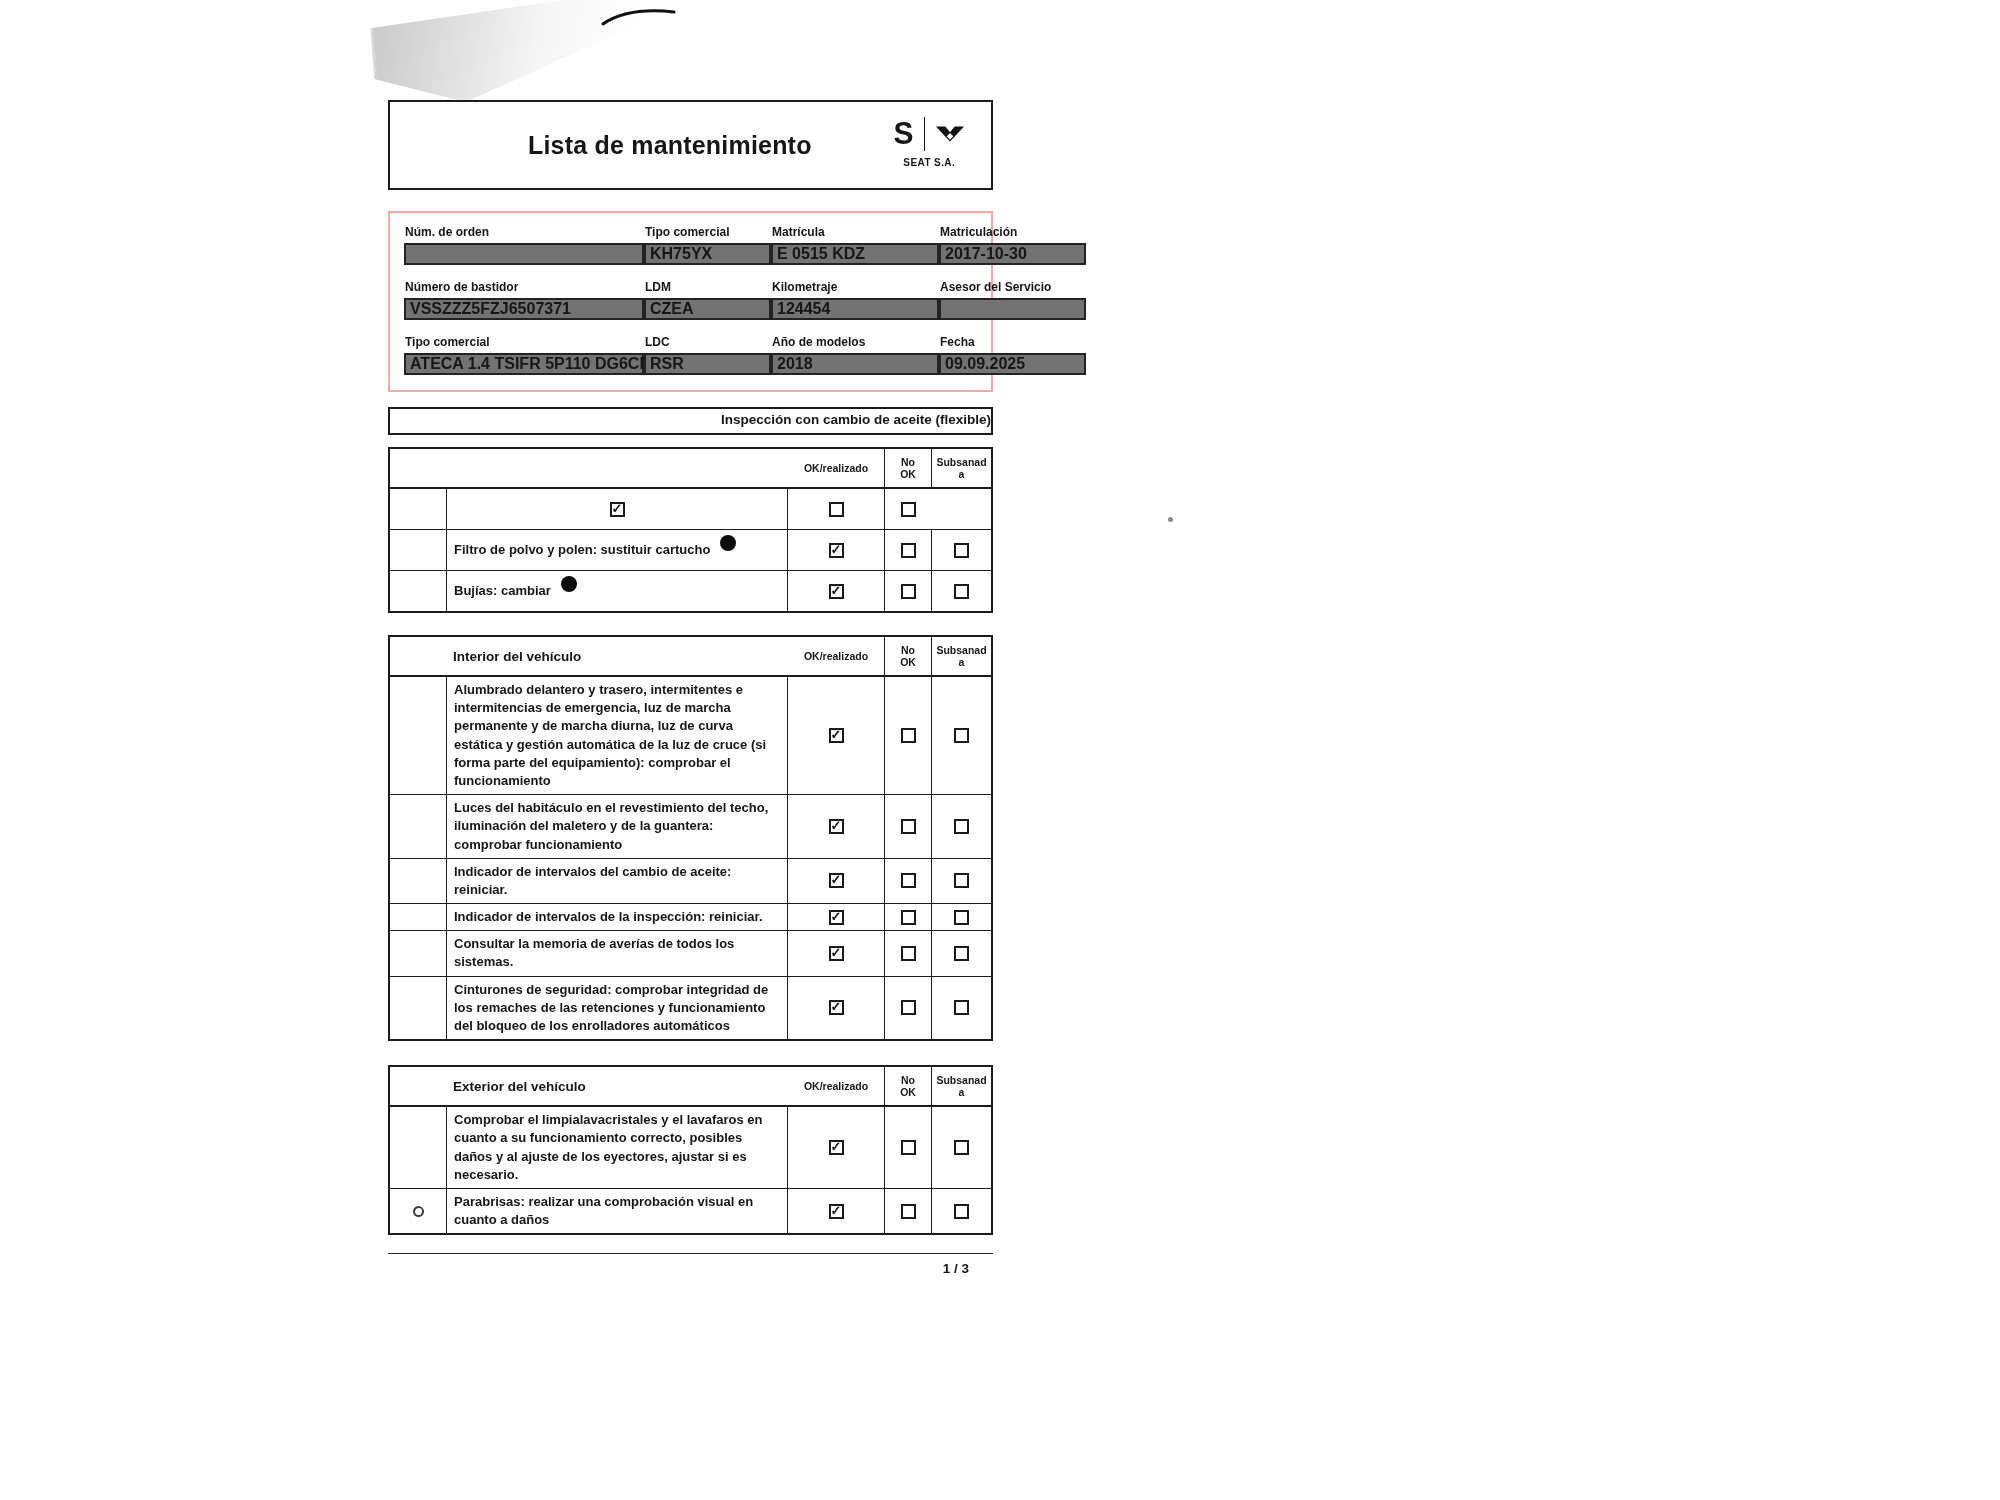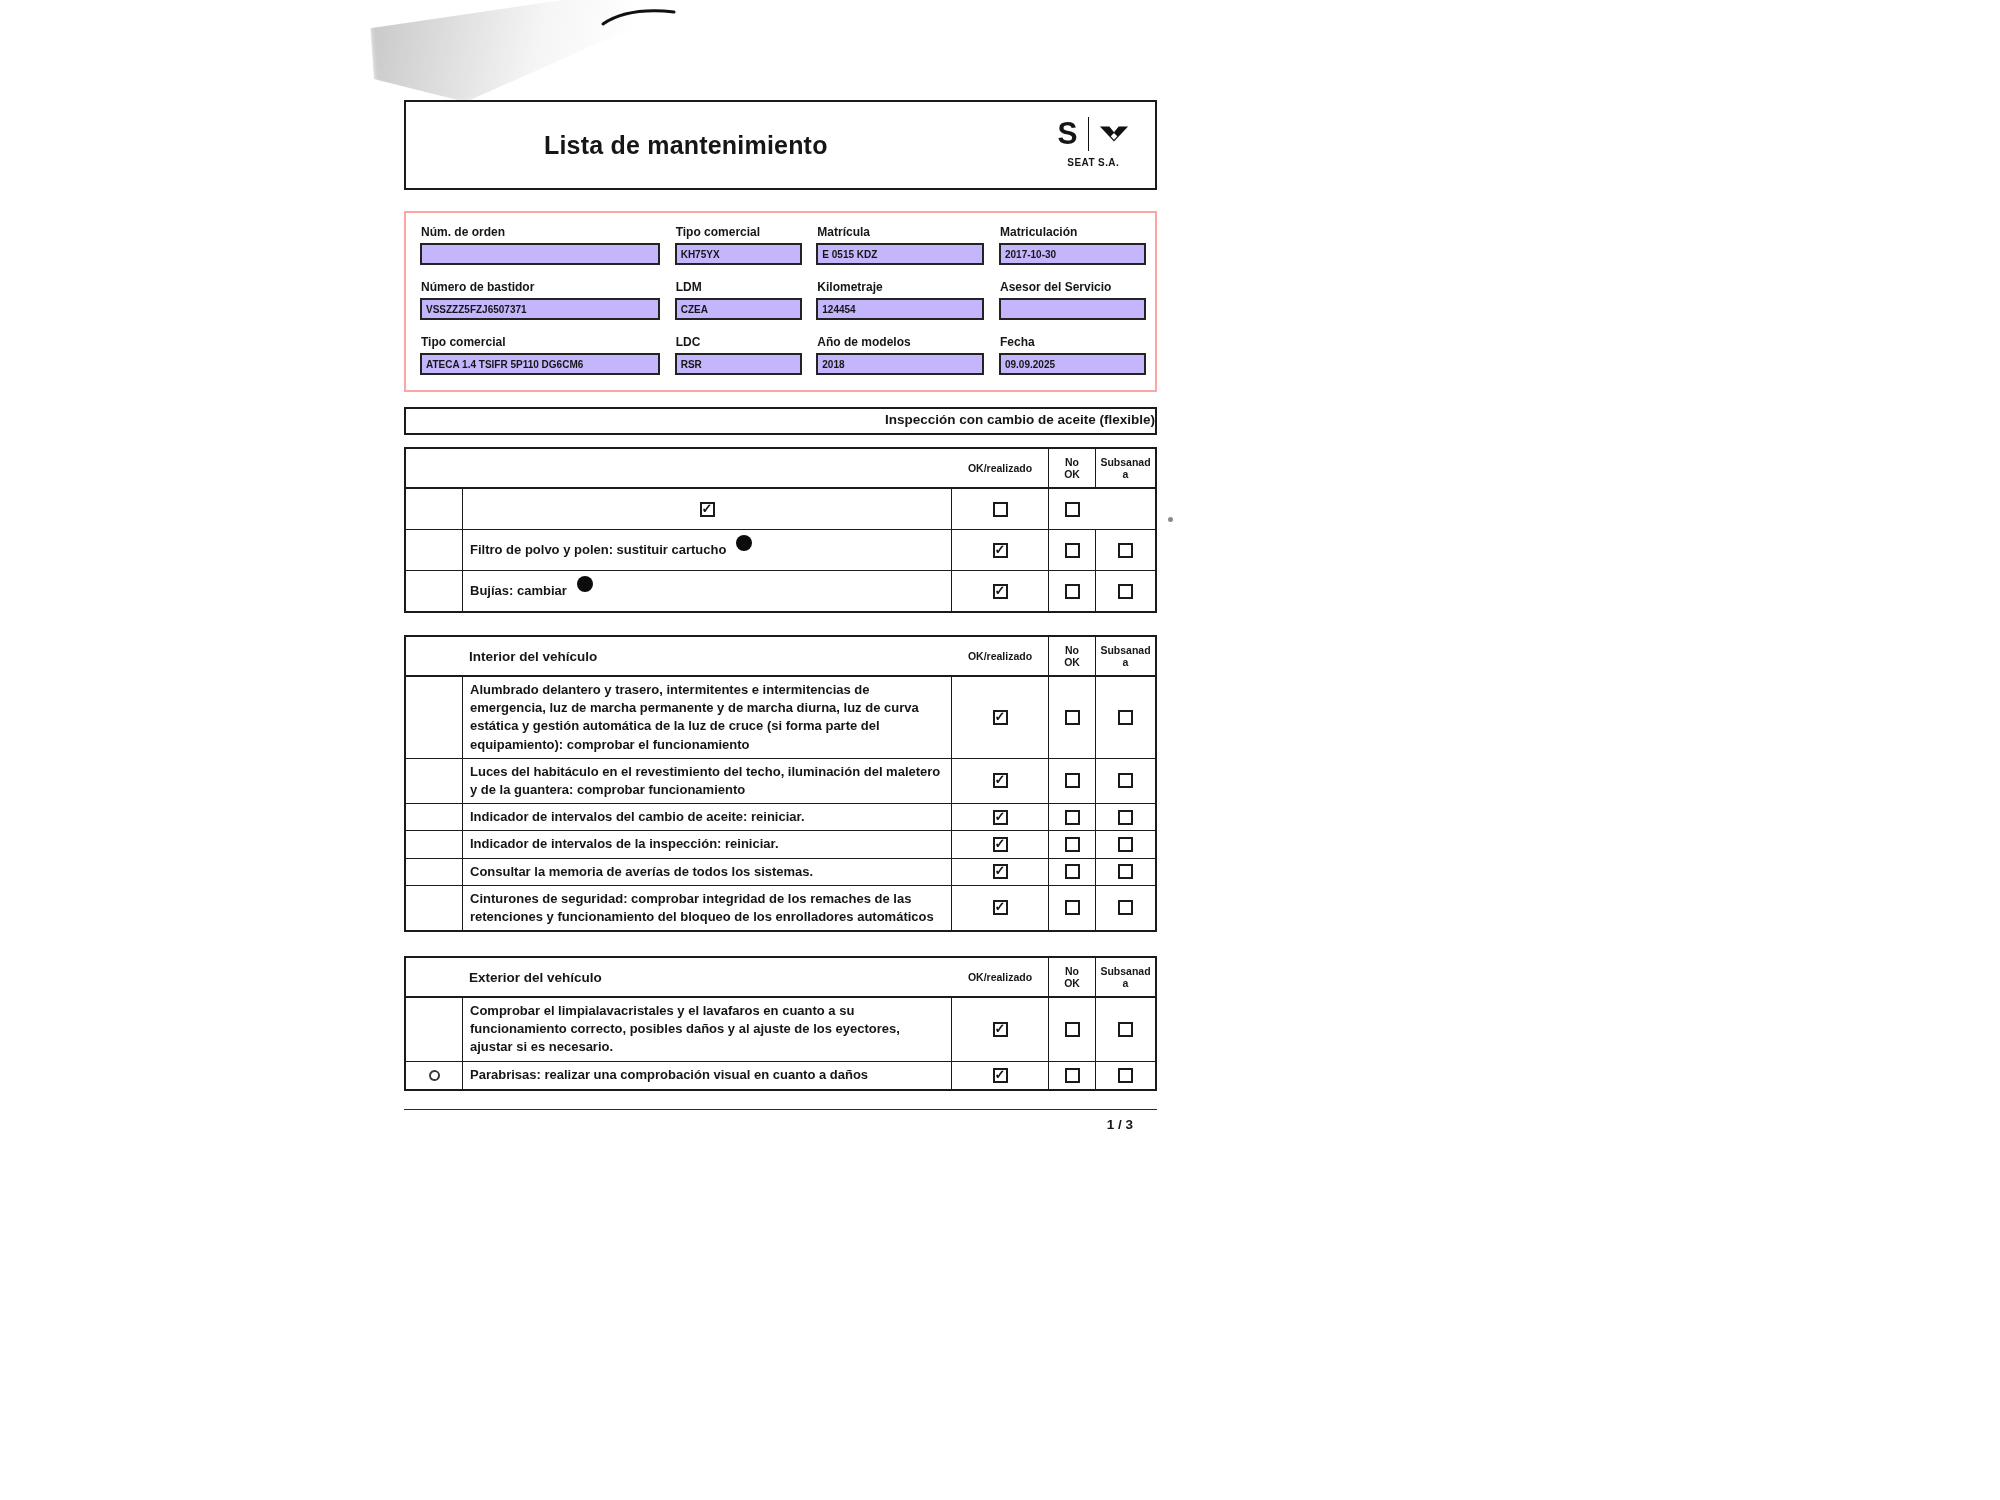--- a/index.html
+++ b/index.html
@@ -1,21 +1,21 @@
 <!DOCTYPE html>
 <html><head>
 <meta charset="utf-8">
 <style>
   html,body{margin:0;padding:0;}
   body{
     width:2000px;height:1500px;position:relative;background:#ffffff;
     font-family:"Liberation Sans", sans-serif;color:#161616;overflow:hidden;
     -webkit-font-smoothing:antialiased;
   }
-  .doc{position:absolute;left:404px;top:100px;width:753px;font-weight:700;}
+  .doc{position:absolute;left:388px;top:100px;width:605px;font-weight:700;}
 
   
   .smudge{position:absolute;left:372px;top:0;width:300px;height:98px;
     background:linear-gradient(105deg, rgba(110,110,110,.38), rgba(190,190,190,.15) 55%, rgba(255,255,255,0) 85%);
     clip-path:polygon(0 18%, 78% 0, 100% 22%, 30% 100%, 0 70%);
     filter:blur(2.5px);transform:rotate(-4deg);}
   .curve-artifact{position:absolute;left:600px;top:4px;}
   .squiggle-artifact{position:absolute;left:496px;top:240px;opacity:.55;}
   .dot-artifact{position:absolute;left:1168px;top:517px;width:5px;height:5px;border-radius:50%;background:#8a8a8a;}
   .tick-artifact{position:absolute;left:430px;top:128px;width:3px;height:7px;background:#4c4c4c;transform:rotate(18deg);border-radius:2px;}
@@ -26,22 +26,22 @@
   .logo-wrap{position:absolute;right:26px;top:13px;text-align:center;}
   .logo-row{display:flex;align-items:center;justify-content:center;gap:10px;height:38px;}
   .seat-s{font-size:30px;font-weight:800;line-height:1;transform:scaleY(1.05);}
   .logo-sep{width:1.5px;height:34px;background:#111;}
   .brand{font-size:10px;margin-top:4px;letter-spacing:.4px;}
 
   
   .form-box{border:2px solid #fca5a5;margin-top:21px;padding:12px 9px 15px 14px;background:#fff;}
   .form-grid{display:grid;grid-template-columns:240px 127px 168px 147px;justify-content:space-between;row-gap:15px;}
   .field-label{font-size:12px;margin:0 0 4px 1px;white-space:nowrap;}
-  .field-box{border:2px solid #232323;height:22px;box-sizing:border-box;font-size:10px;
-    display:flex;align-items:center;padding:0 4px;white-space:nowrap;background:#c4b5fd;}
+  .field-box{border:2px solid #232323;height:22px;box-sizing:border-box;font-size:16px;
+    display:flex;align-items:center;padding:0 4px;white-space:nowrap;background:#737373;}
 
   
   .banner{border:2px solid #1b1b1b;margin-top:15px;height:24px;line-height:22px;text-align:right;font-size:13.5px;}
 
   
   .check-table{border:2px solid #1b1b1b;background:#fff;}
   .t-grid{display:grid;grid-template-columns:57px 1fr 97px 47px 59px;}
   .t-head{min-height:38px;border-bottom:2px solid #1b1b1b;align-items:center;}
   .t-title{font-size:13.5px;padding:2px 6px;}
   .t-col{font-size:10.5px;text-align:center;line-height:1.15;display:flex;align-items:center;justify-content:center;height:100%;box-sizing:border-box;}

